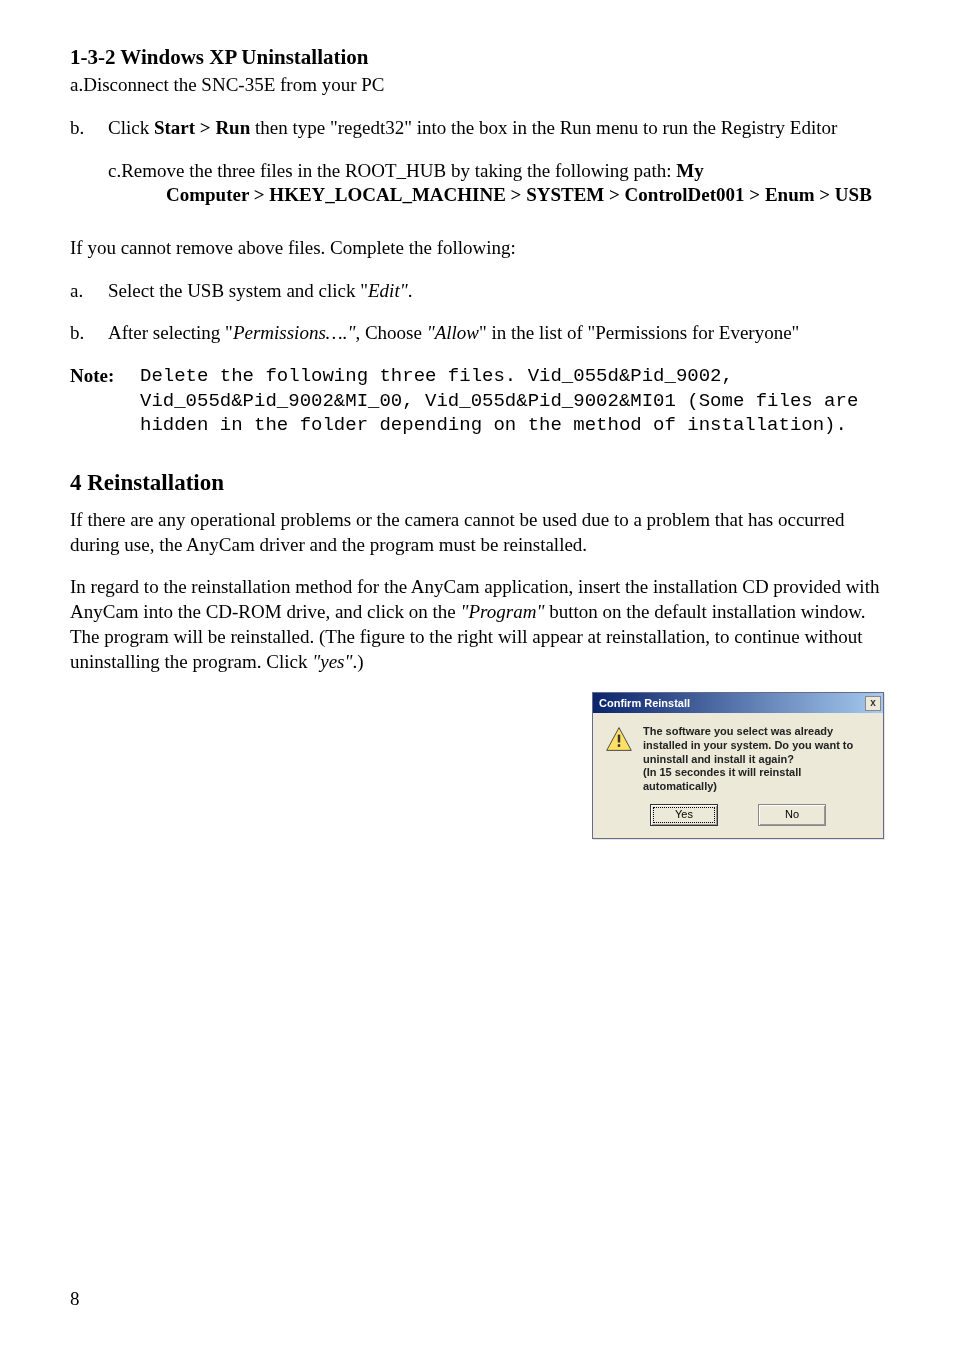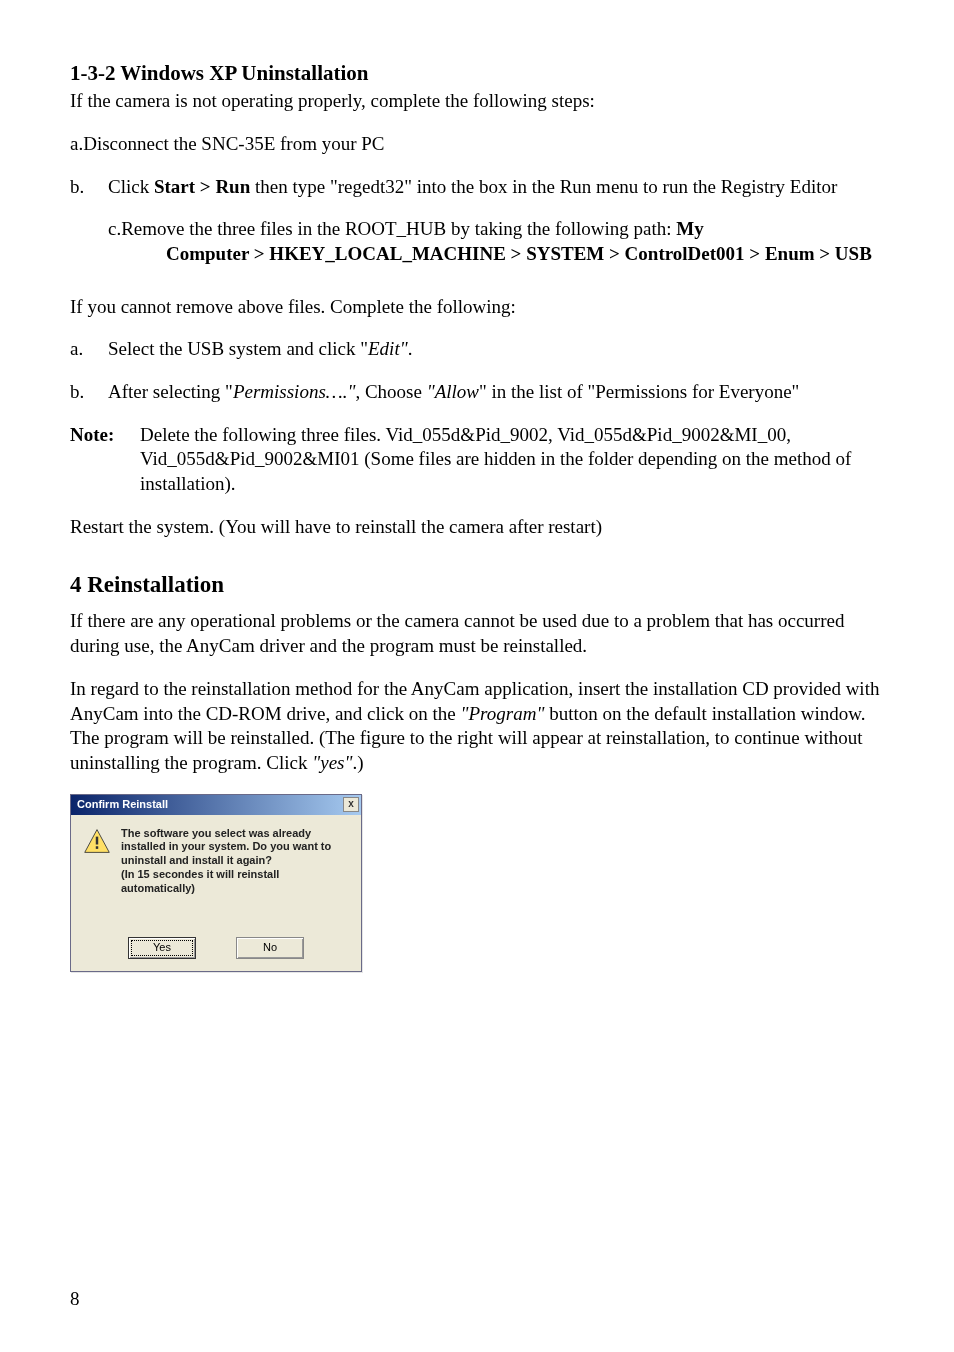--- a/index.html
+++ b/index.html
@@ -6,21 +6,21 @@
     margin: 0;
     padding: 0;
     font-family: "Times New Roman", Times, serif;
     font-size: 19px;
     line-height: 1.3;
     color: #000;
     background: #fff;
     width: 954px;
   }
   .page {
-    padding: 60px 70px 40px 70px;
+    padding: 44px 70px 40px 70px;
     box-sizing: border-box;
     min-height: 1352px;
     position: relative;
   }
   .h-sub {
     font-size: 21px;
     font-weight: bold;
     margin: 0 0 2px 0;
   }
   .h-main {
@@ -45,26 +45,26 @@
   }
   .note-row {
     display: flex;
     margin: 0 0 18px 0;
   }
   .note-label {
     flex: 0 0 70px;
     font-weight: bold;
     font-family: Liberation Serif, serif;
   }
-  .note-body { flex: 1; }
+  .note-body { flex: 1; font-family: Liberation Mono, monospace; }
   .b { font-weight: bold; }
   .i { font-style: italic; }
   .dialog-wrap {
     display: flex;
-    justify-content: flex-start;
+    justify-content: flex-end;
     margin-top: 8px;
   }
   .dialog {
     width: 290px;
     font-family: Tahoma, Arial, sans-serif;
     font-size: 11px;
     border: 1px solid #6a6a88;
     background: #ece9d8;
     box-shadow: 1px 1px 0 rgba(0,0,0,0.1);
   }
@@ -117,42 +117,40 @@
   .dlg-btn {
     width: 66px;
     height: 20px;
     border: 1px solid #888;
     background: #ece9d8;
     font-family: Tahoma, Arial, sans-serif;
     font-size: 11px;
     text-align: center;
     line-height: 18px;
     box-shadow: 1px 1px 0 #fff inset, -1px -1px 0 #999 inset;
-    margin-top: 32px;
   }
   .dlg-btn.focus {
     outline: 1px dotted #000;
     outline-offset: -4px;
     border: 1px solid #333;
   }
   .page-num {
     position: absolute;
     bottom: 40px;
     left: 70px;
     font-size: 19px;
   }
 </style>
 </head>
 <body>
 
 <div class="page">
 
   <div class="h-sub">1-3-2 Windows XP Uninstallation</div>
 
-  <div class="para indent1">If the camera is not operating properly, complete the following steps:</div>
 
   <div class="para indent1">
     <span>a.</span><span>Disconnect the SNC-35E from your PC</span>
   </div>
 
   <div class="list-item indent1">
     <div class="list-marker">b.</div>
     <div class="list-body">
       <span>Click </span><span class="b">Start &gt; Run</span><span> then type "regedt32" into the box in the Run menu to run the Registry Editor</span>
     </div>
@@ -179,21 +177,20 @@
     <div class="list-body">
       <span>After selecting "</span><span class="i">Permissions…."</span><span>, Choose </span><span class="i">"Allow</span><span>" in the list of "Permissions for Everyone"</span>
     </div>
   </div>
 
   <div class="note-row indent1">
     <div class="note-label">Note:</div>
     <div class="note-body">Delete the following three files. Vid_055d&amp;Pid_9002, Vid_055d&amp;Pid_9002&amp;MI_00, Vid_055d&amp;Pid_9002&amp;MI01 (Some files are hidden in the folder depending on the method of installation).</div>
   </div>
 
-  <div class="para">Restart the system. (You will have to reinstall the camera after restart)</div>
 
   <div class="h-main">4 Reinstallation</div>
 
   <div class="para" style="margin-bottom:18px;font-family:Liberation Serif, serif;">If there are any operational problems or the camera cannot be used due to a problem that has occurred during use, the AnyCam driver and the program must be reinstalled.</div>
 
   <div class="para">
     <span>In regard to the reinstallation method for the AnyCam application, insert the installation CD provided with AnyCam into the CD-ROM drive, and click on the </span><span class="i">"Program"</span><span> button on the default installation window. The program will be reinstalled. (The figure to the right will appear at reinstallation, to continue without uninstalling the program. Click </span><span class="i">"yes"</span><span>.)</span>
   </div>
 
   <div class="dialog-wrap">

